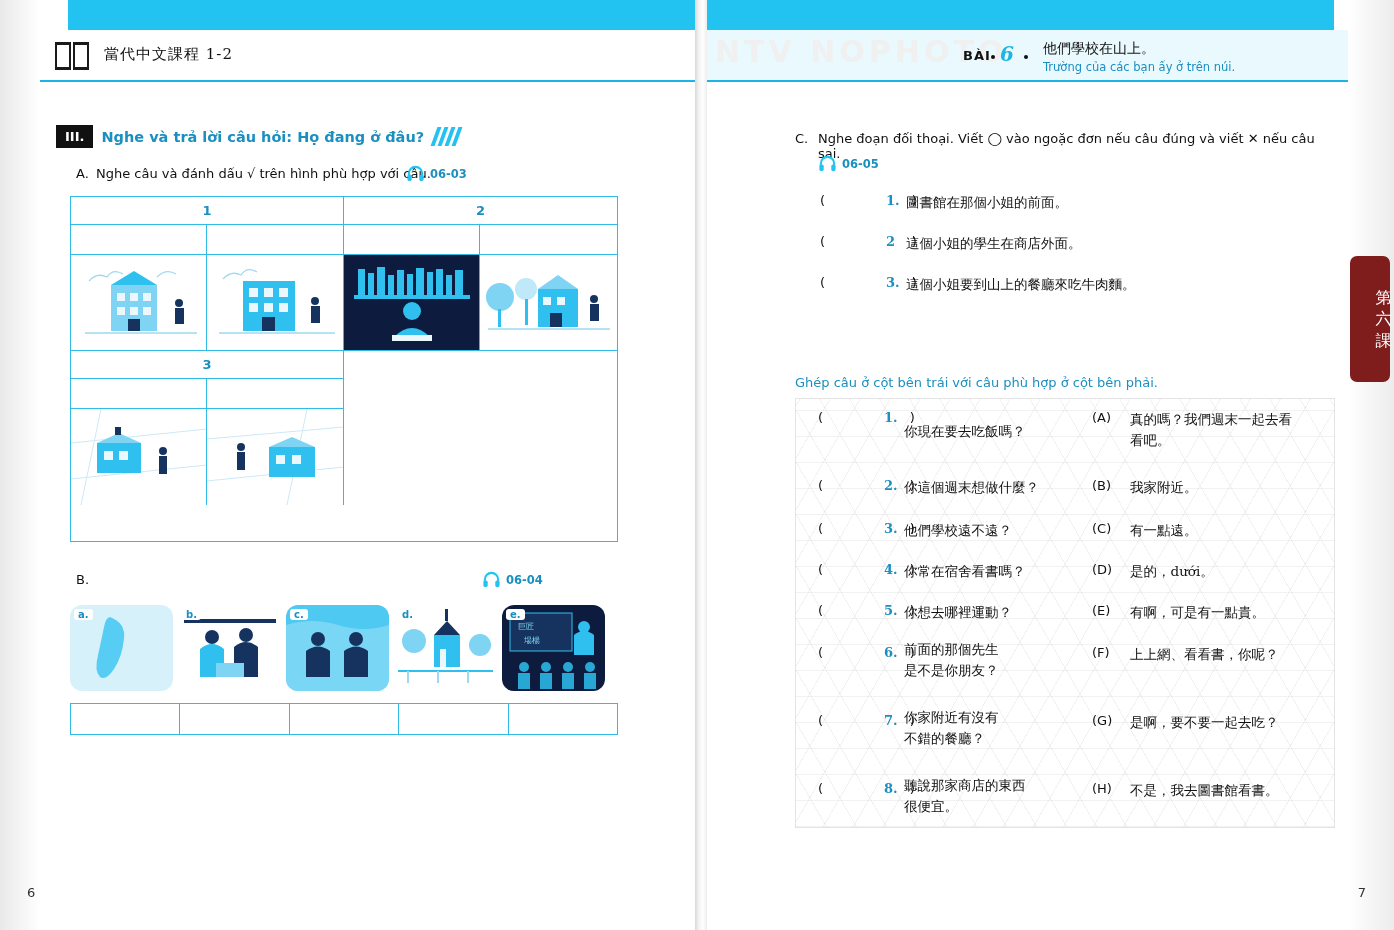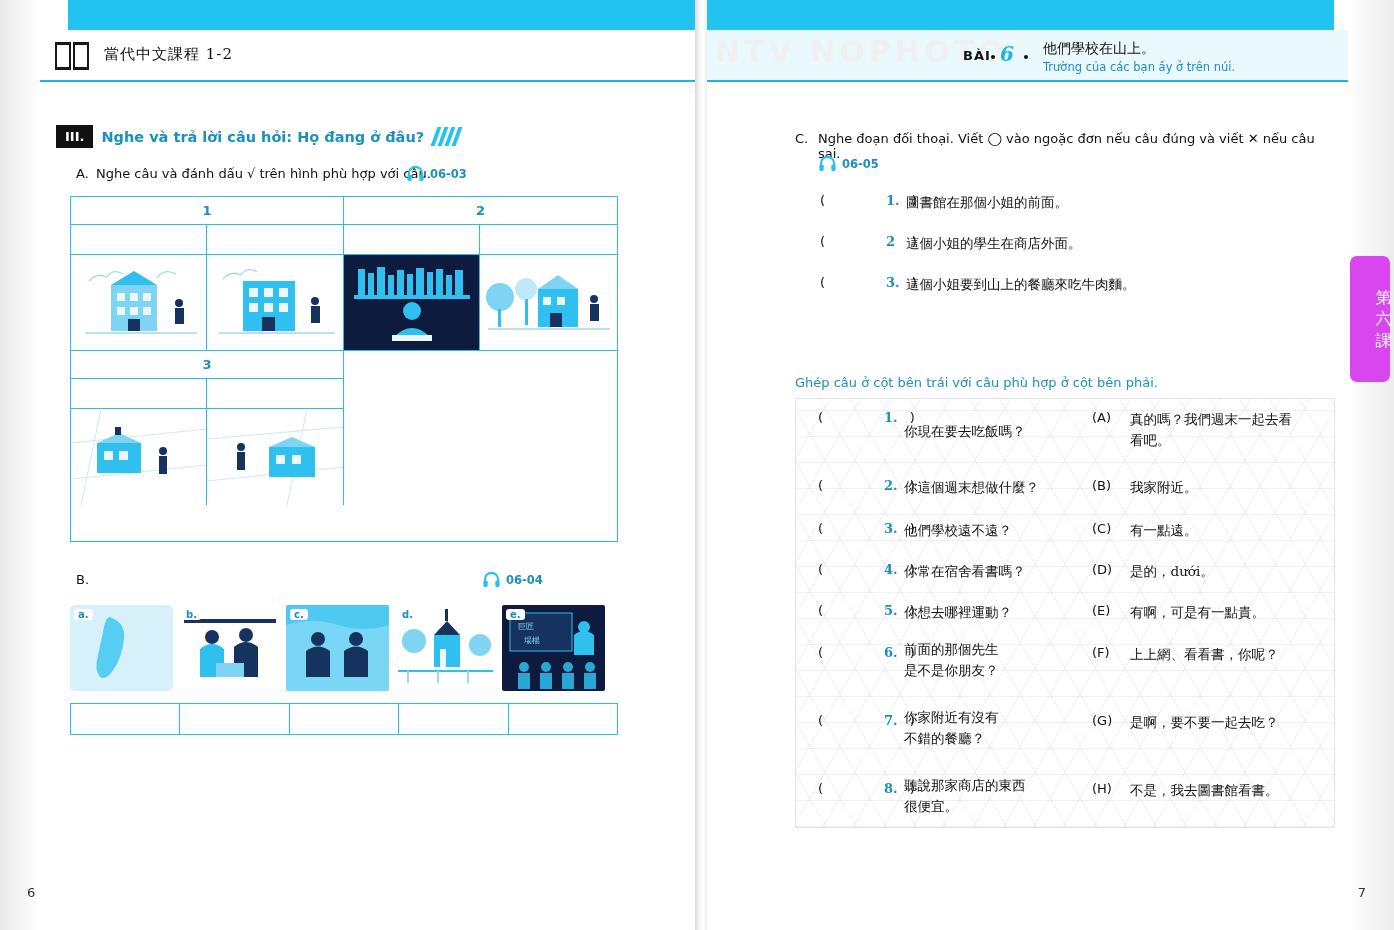--- a/index.html
+++ b/index.html
@@ -71,21 +71,21 @@
     font-size:11.5px; color:#1b8fc0;
   }
   .watermark {
     position:absolute; left:715px; top:34px;
     font-size:30px; font-weight:bold; color:#f0f0f0;
     letter-spacing:4px; user-select:none;
   }
   
   .side-tab {
     position:absolute; right:4px; top:256px; width:40px; height:126px;
-    background:#d946ef; border-radius:7px;
+    background:#7f1d1d; border-radius:7px;
     color:#ffffff; font-family:"DejaVu Serif", serif; font-size:16px;
     display:flex; flex-direction:column; align-items:center;
     justify-content:center; line-height:1.35; letter-spacing:1px;padding-left:28px;
   }
   
   .sec-head { position:absolute; display:flex; align-items:center; }
   .sec-box {
     background:#111; color:#fff; font-weight:bold;
     font-size:13px; padding:4px 9px 4px 9px; margin-right:8px;
   }
@@ -120,21 +120,21 @@
   .numcell {
     height:28px; display:flex; align-items:center; justify-content:center;
     color:#1b8fc0; font-weight:bold; font-size:13px;
   }
   .tickcell { height:30px; }
   .imgcell { height:96px; position:relative; overflow:hidden; }
   
   .thumbs { position:absolute; left:70px; top:605px; display:flex; }
   .thumb {
     width:103px; height:86px; margin-right:5px; position:relative;
-    overflow:hidden; border-radius:2px;
+    overflow:hidden; border-radius:12px;
   }
   .answer-row {
     position:absolute; left:70px; top:703px; width:548px; height:32px;
     border:1.3px solid #2fbbe6; display:flex;
   }
   .answer-row div { flex:1; border-right:1.3px solid #2fbbe6; }
   .answer-row div:last-child { border-right:none; }
   
   .paren { position:absolute; font-size:13px; color:#111; letter-spacing:11px; }
   .itemnum { position:absolute; font-size:13px; color:#1b8fc0; font-weight:bold; font-family:"DejaVu Serif",serif;}

